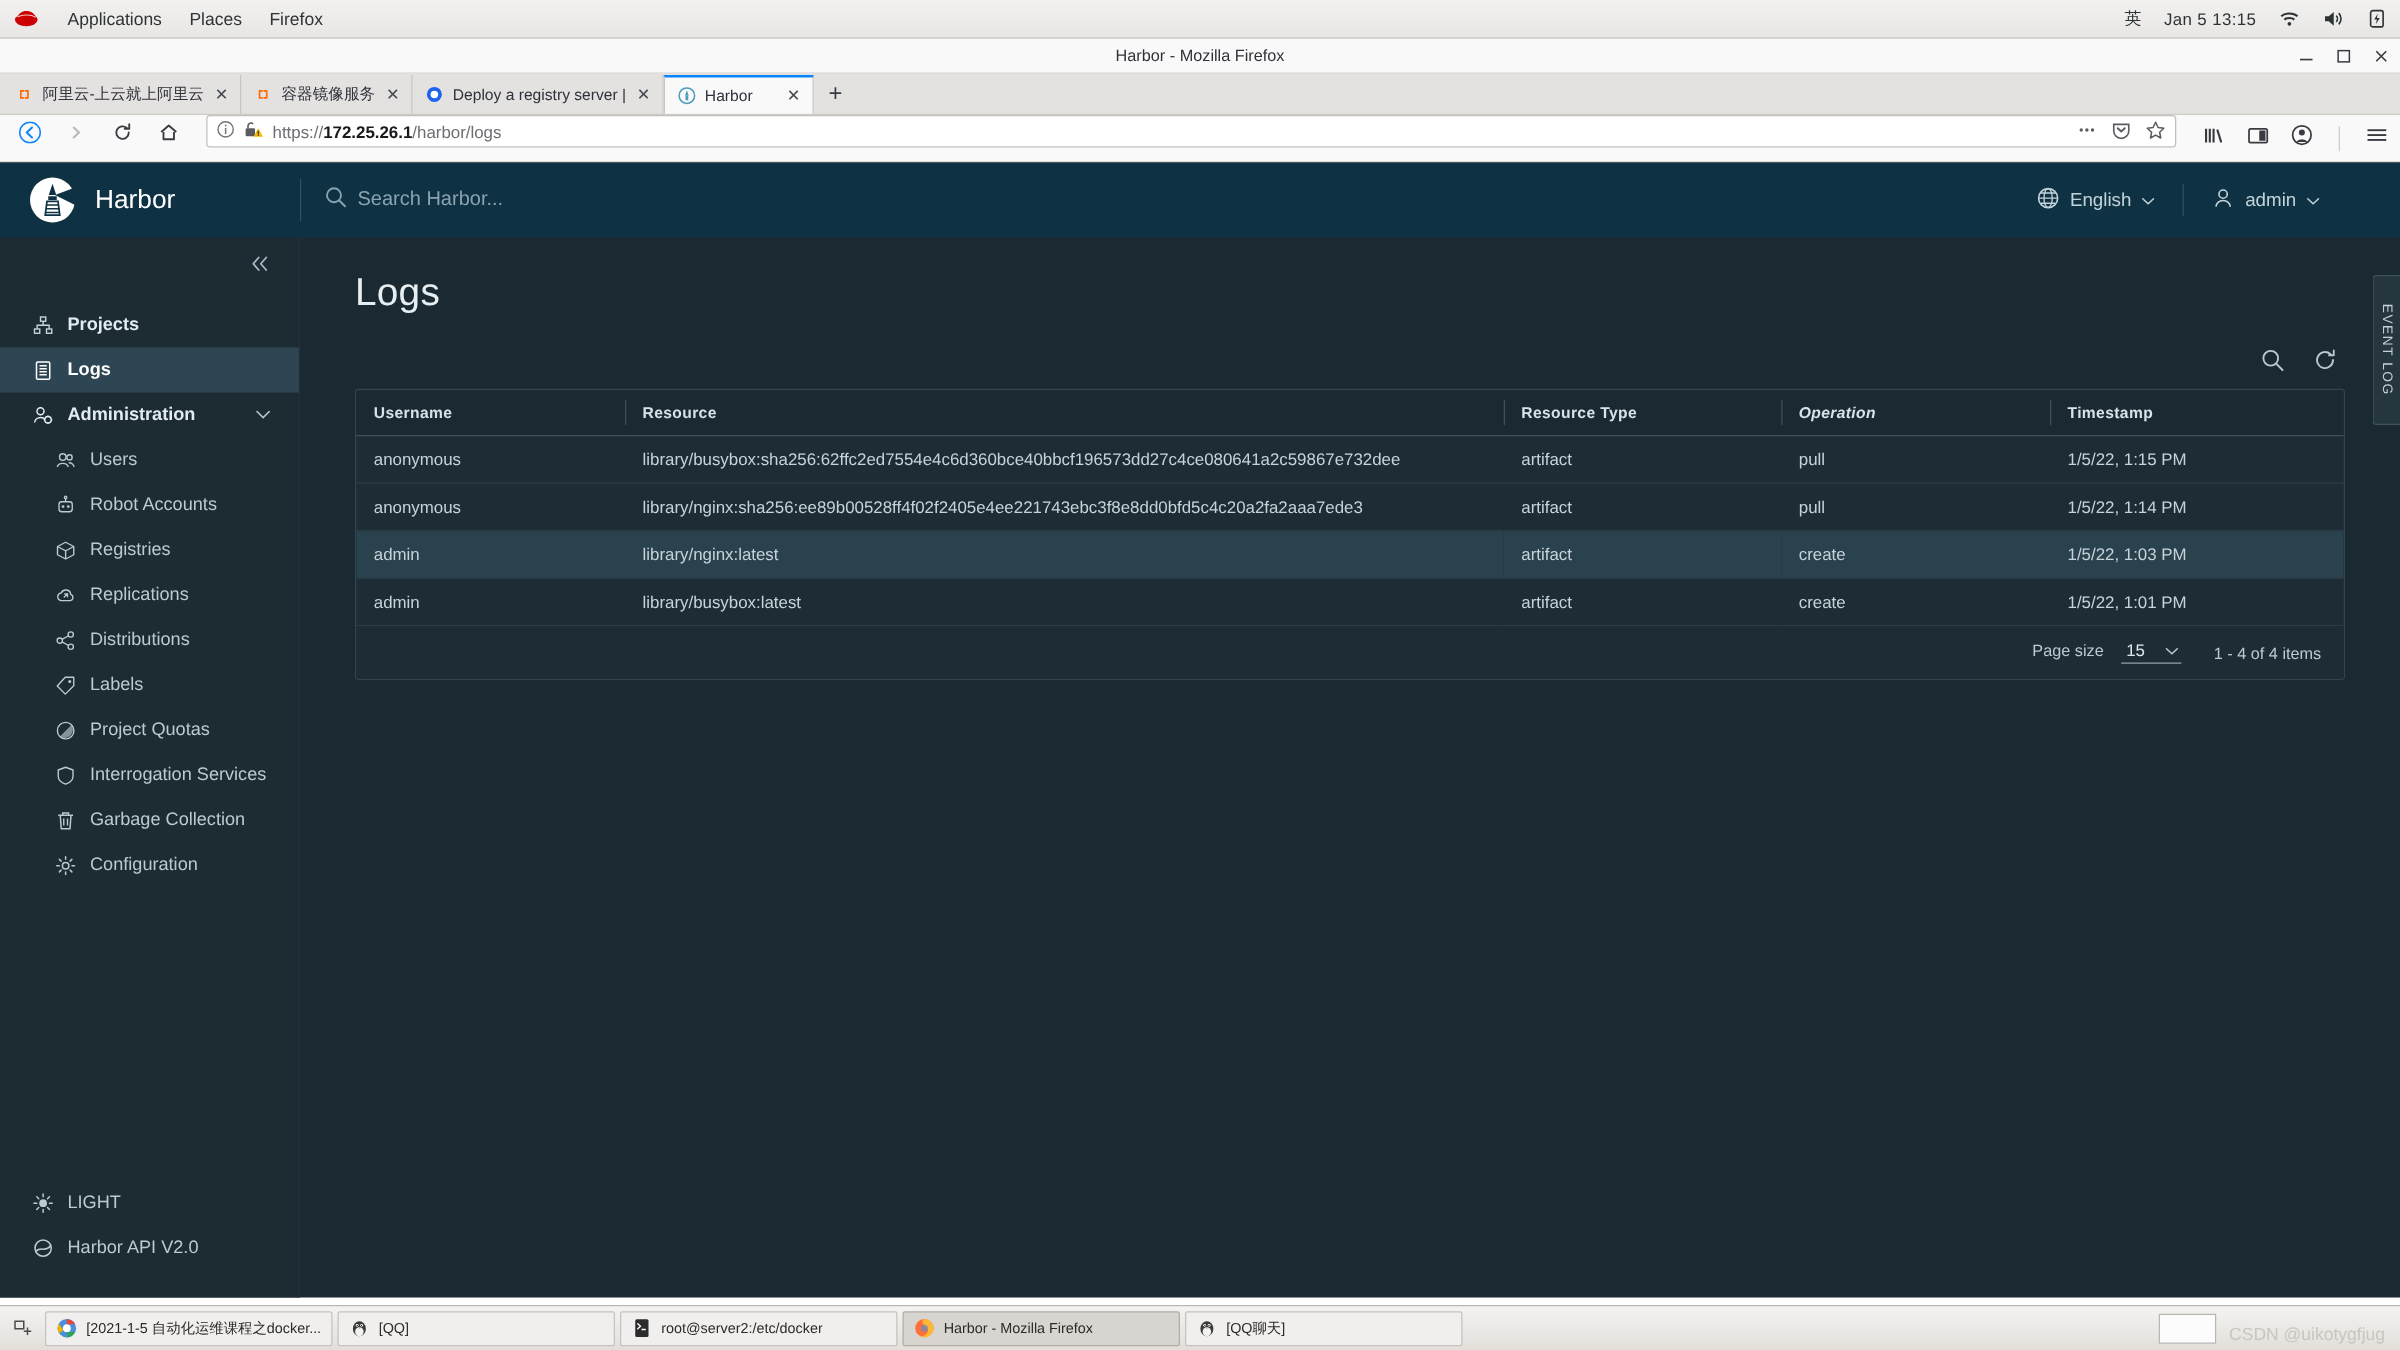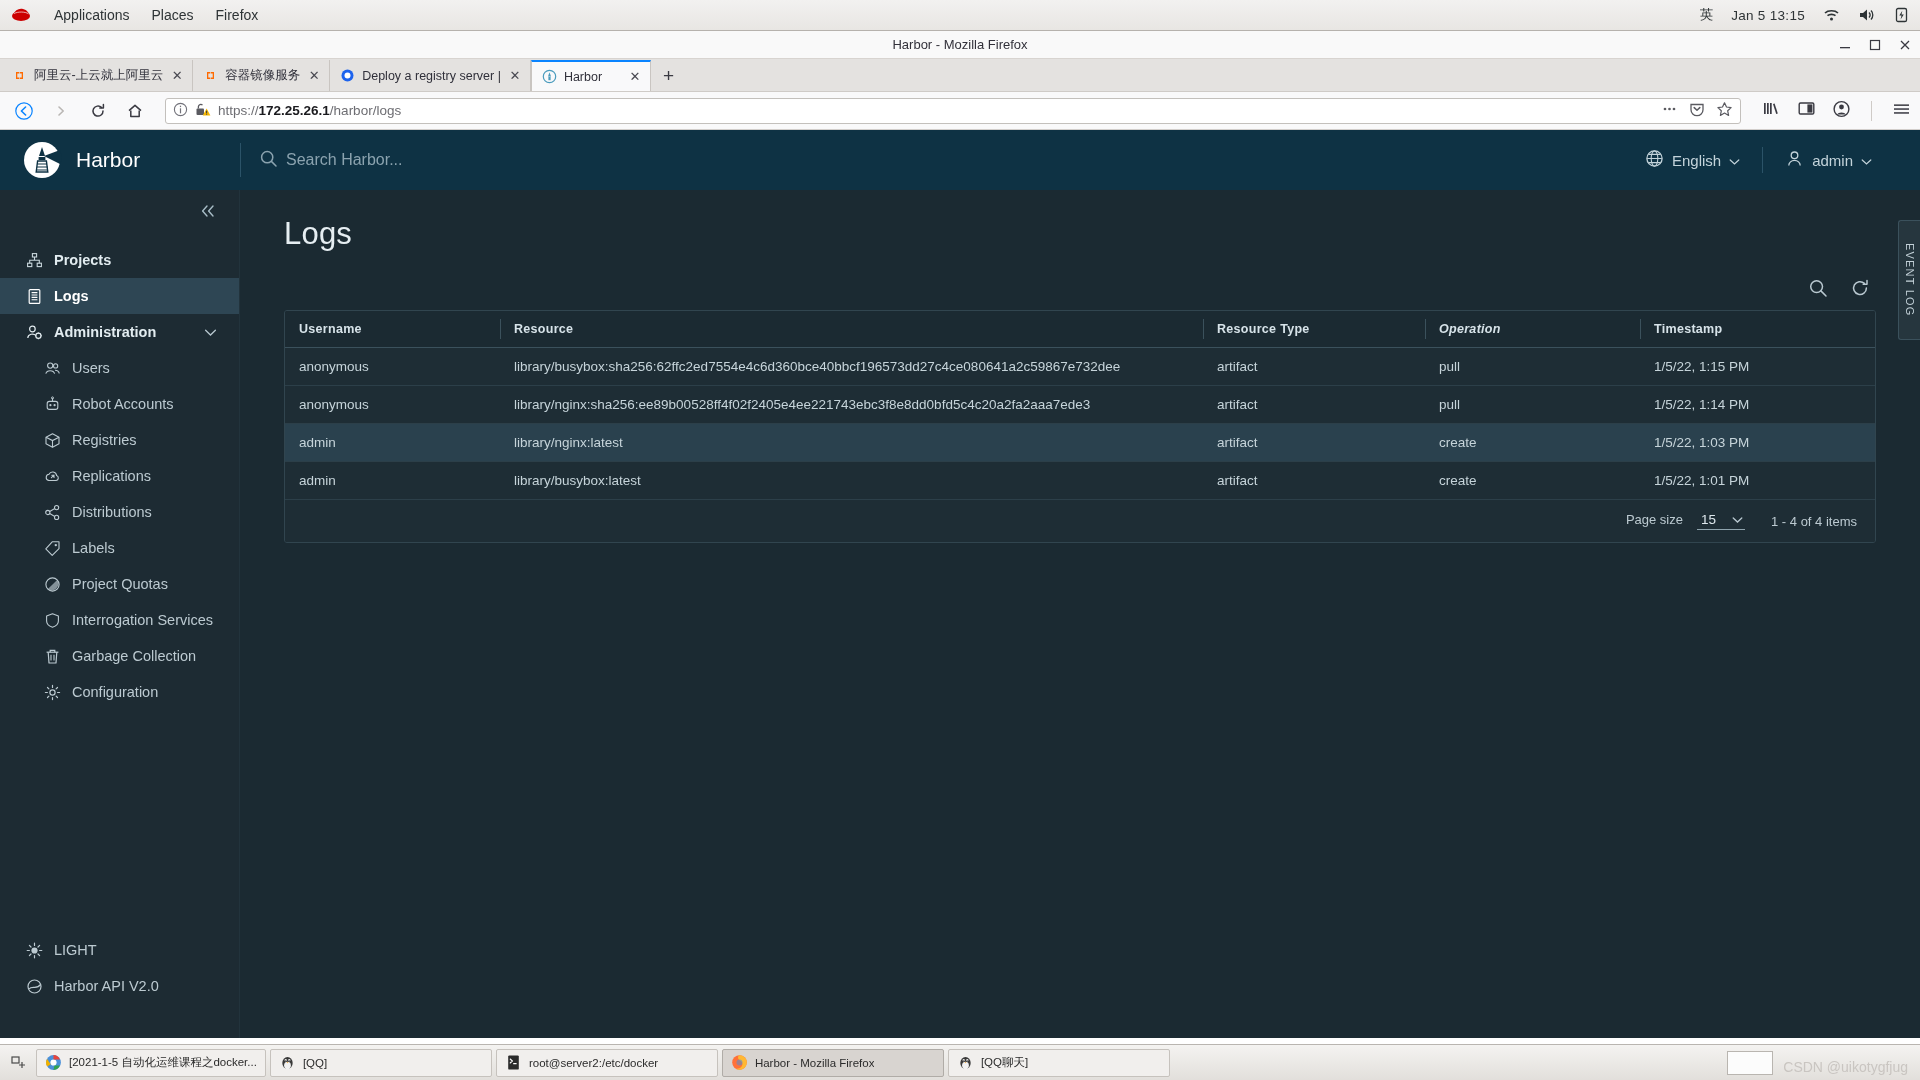--- a/index.html
+++ b/index.html
@@ -47,21 +47,21 @@
   .ff-tab.active {
     background: #f9f9fa; border-top: 2px solid #0a84ff;
     border-right: 1px solid #c9c5c1; border-left: 1px solid #c9c5c1;
   }
   .ff-tab .favicon { width: 15px; height: 15px; flex: 0 0 15px; }
   .ff-tab .tablabel { flex: 1 1 auto; white-space: nowrap; overflow: hidden; text-overflow: clip; }
   .ff-tab .tabclose { width: 14px; color: #4a4a52; font-size: 13px; line-height: 1; text-align:center; }
   .newtab { font-size: 19px; color: #3a3a42; padding: 0 12px; height: 31px; display:flex; align-items:center; cursor:pointer; }
 
   .ff-navbar {
-    height: 38px; background: #f9f9fa; display: flex; align-items: center;
+    height: 38px; background: #f9f9fa; display: flex; 
     gap: 7px; padding: 0 9px; border-bottom: 1px solid #d2cecb;
   }
   .navbtn { width: 30px; height: 28px; display: flex; align-items: center; justify-content: center; cursor: pointer; }
   .urlbar {
     flex: 1 1 auto; height: 26px; margin: 0 8px; background: #fff;
     border: 1px solid #c3c0bc; border-radius: 3px; display: flex; align-items: center;
     padding: 0 7px; gap: 7px; font-size: 13.5px; color: #6d6d72;
   }
   .urlbar .urltext { flex: 1 1 auto; white-space: nowrap; }
   .urlbar .urltext b { color: #1a1a1e; font-weight: 600; }
@@ -78,42 +78,42 @@
     height: 60px; background: #0e3244; display: flex; align-items: center;
     flex: 0 0 60px;
   }
   .hb-brand { width: 240px; display: flex; align-items: center; gap: 14px; padding-left: 22px; }
   .hb-logo { width: 40px; height: 40px; }
   .hb-title { font-size: 21px; color: #ffffff; font-weight: 400; }
   .hb-search {
     display: flex; align-items: center; gap: 8px; color: #8ba3af; font-size: 16px;
     border-left: 1px solid #2b5368; height: 34px; padding-left: 18px;
   }
-  .hb-header-right { margin-left: auto; display: flex; align-items: center; gap: 0; padding-right: 26px; color: #c3d3da; font-size: 15px; }
+  .hb-header-right { margin-left: auto; display: flex; align-items: center; gap: 0; padding-right: 42px; color: #c3d3da; font-size: 15px; }
   .hb-hitem { display: flex; align-items: center; gap: 8px; padding: 0 22px; height: 34px; cursor: pointer; }
   .hb-hsep { width: 1px; height: 26px; background: #2b5368; }
 
   .hb-body { flex: 1 1 auto; display: flex; min-height: 0; }
 
   .hb-sidebar {
     width: 240px; flex: 0 0 240px; background: #1d2b33; display: flex; flex-direction: column;
     border-right: 1px solid #22333c;
   }
   .hb-collapse { height: 42px; display:flex; align-items:center; justify-content:flex-end; padding-right: 22px; color:#a7bcc6; font-size: 16px; cursor: pointer; }
   .hb-navlist { padding-top: 10px; flex: 1 1 auto; }
   .nav-item {
     height: 36px; display: flex; align-items: center; gap: 11px;
     padding-left: 26px; color: #c8d6dc; font-size: 14.5px; cursor: pointer;
   }
   .nav-item.top { font-weight: bold; color: #e2ecf0; }
   .nav-item.active { background: #2e4654; color: #ffffff; }
   .nav-item .nav-ico { width: 17px; height: 17px; flex: 0 0 17px; display:flex; align-items:center; justify-content:center; }
   .nav-item.sub { padding-left: 44px; font-size: 14.5px; color: #bccad1; }
   .nav-item .chev-right { margin-left: auto; padding-right: 22px; color: #b6c6ce; }
-  .hb-bottom { padding-bottom: 34px; text-align: center; }
+  .hb-bottom { padding-bottom: 22px; text-align: center; }
 
   .hb-main { flex: 1 1 auto; padding: 26px 44px 0 44px; min-width: 0; position: relative; }
   .page-title { font-size: 31px; color: #e6eef2; font-weight: 300; letter-spacing: .2px; margin-bottom: 26px; }
 
   .table-actions { display: flex; justify-content: flex-end; align-items: center; gap: 22px; padding-right: 6px; margin-bottom: 8px; color: #b9c8d0; }
   .tb-act { cursor: pointer; }
 
   .datagrid { border: 1px solid #31454f; border-radius: 3px; overflow: hidden; background: #1e2d35; }
   table { width: 100%; border-collapse: collapse; }
   thead th {

